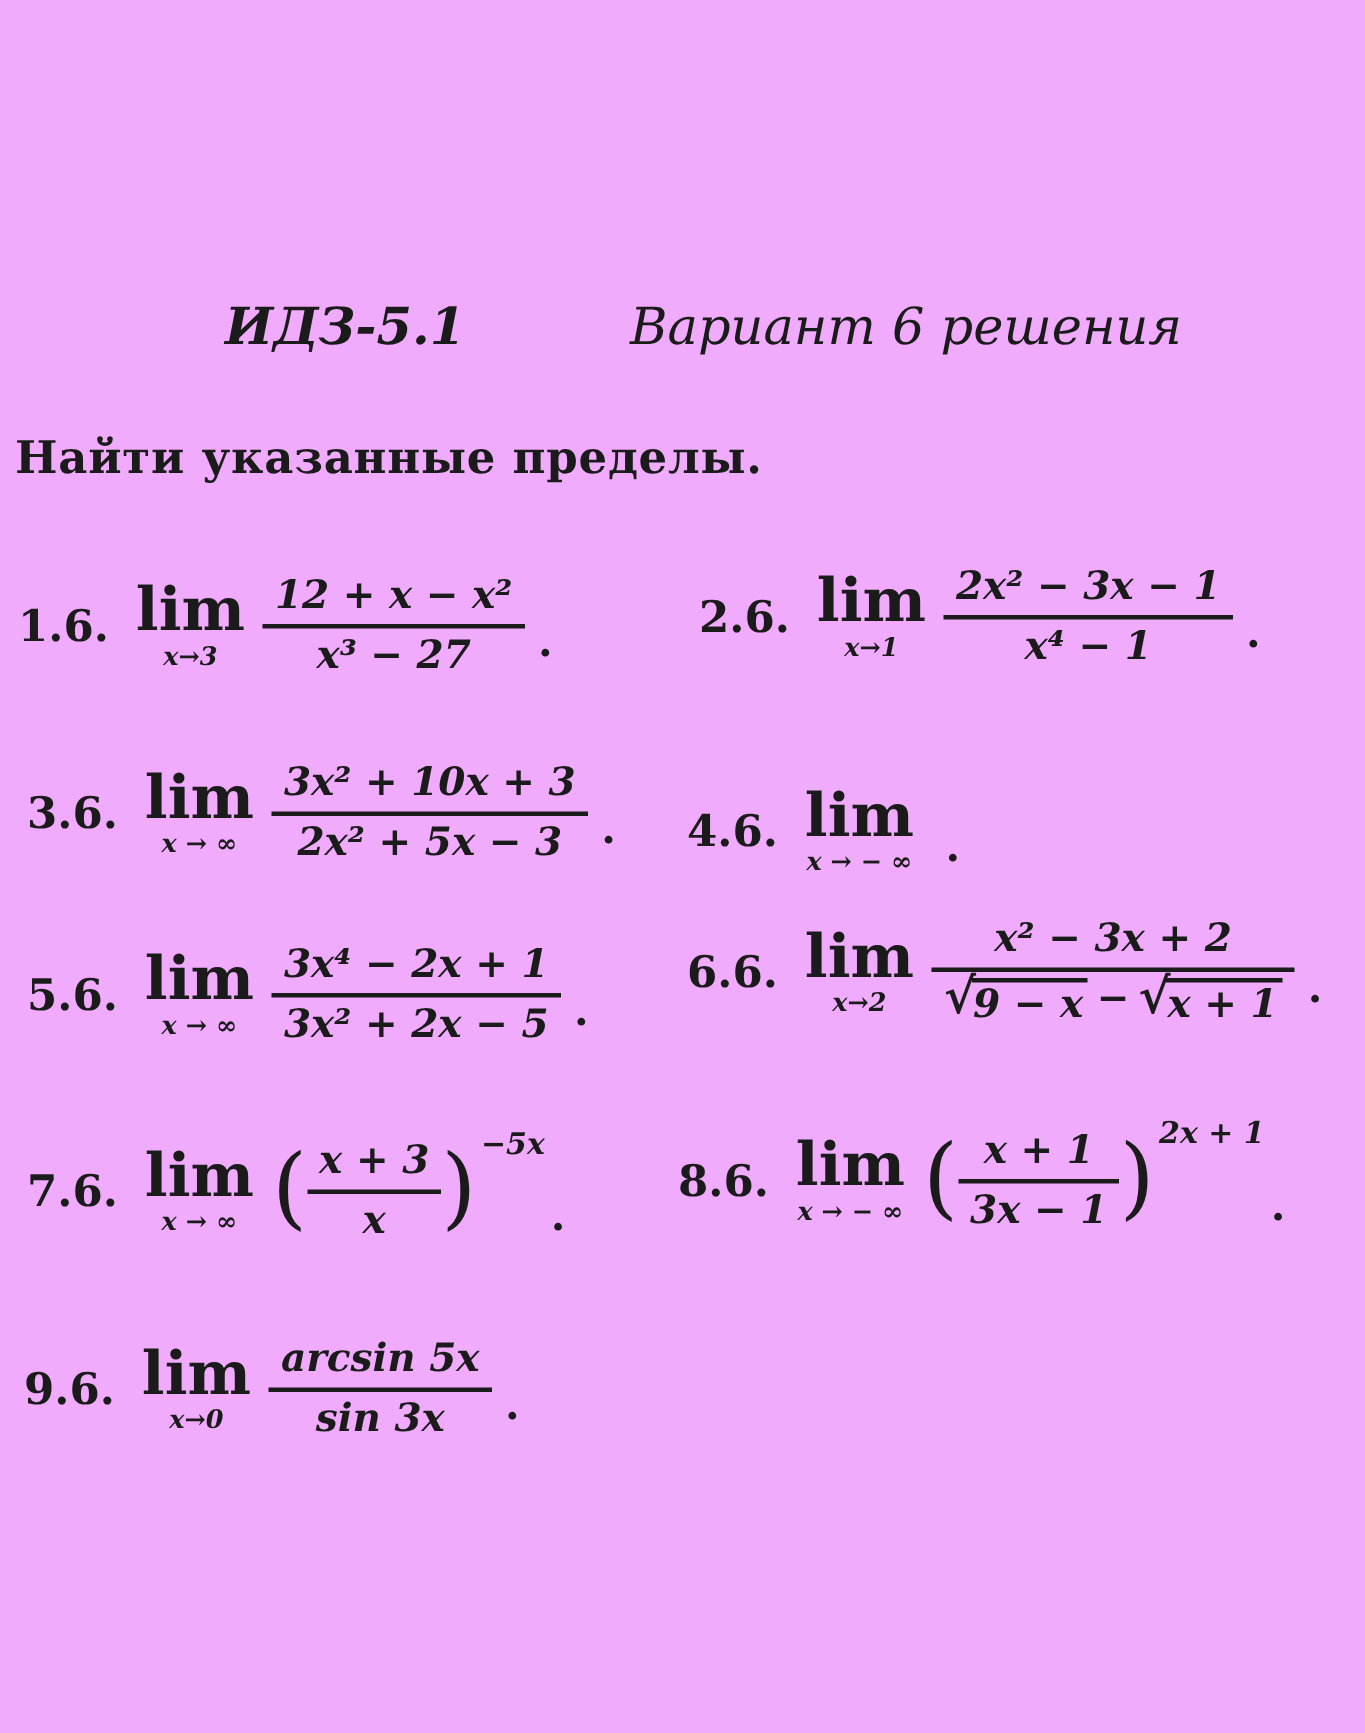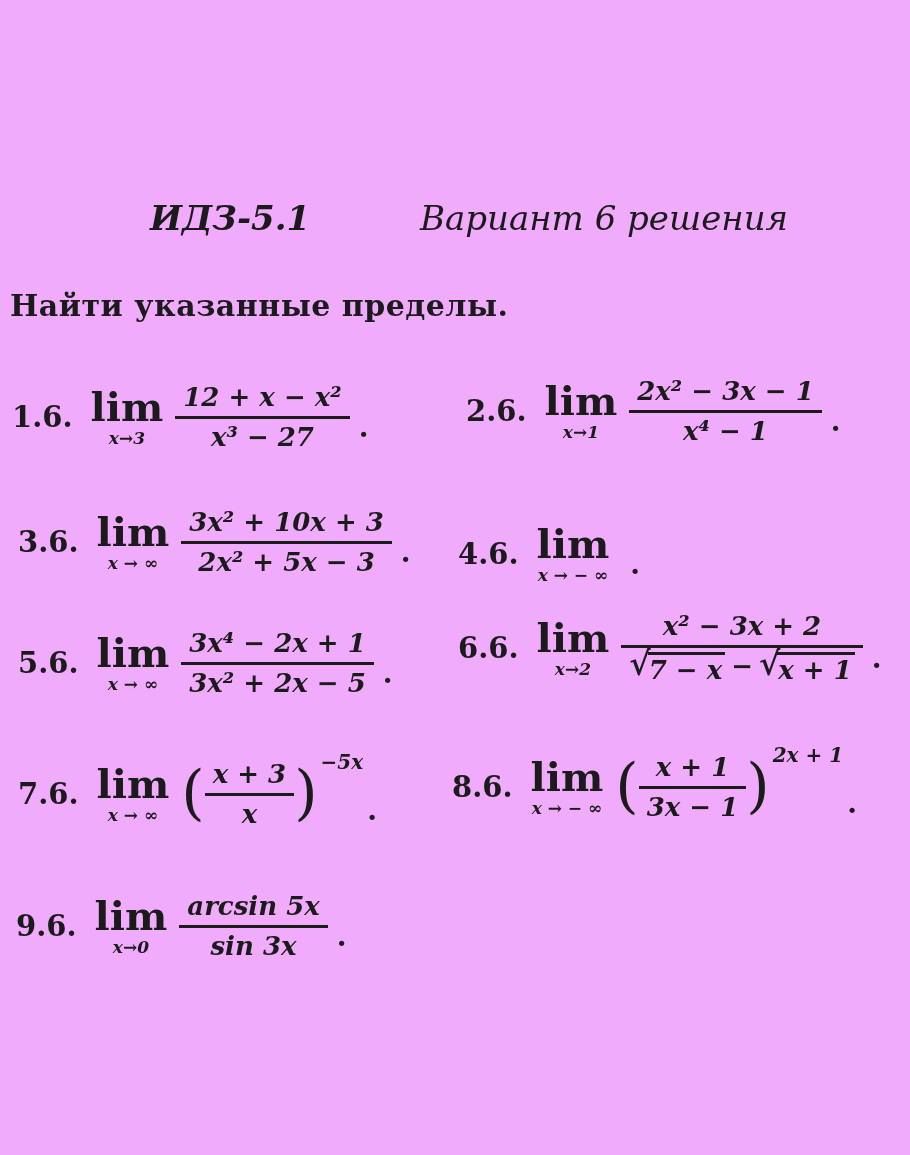--- a/index.html
+++ b/index.html
@@ -127,21 +127,21 @@
     <span class="limwrap">
       <span class="lim-word">lim</span>
       <span class="lim-sub">x→2</span>
     </span>
     <span class="frac">
       <span class="num">x² − 3x + 2</span>
       <span class="bar"></span>
       <span class="den">
         <span class="sqrt">
           <span class="rad-sign">√</span>
-          <span class="radicand">7 − x</span>
+          <span class="radicand">9 − x</span>
         </span>
         <span class="den-op">−</span>
         <span class="sqrt">
           <span class="rad-sign">√</span>
           <span class="radicand">x + 1</span>
         </span>
       </span>
     </span>
     <span class="period">.</span>
   </div>

